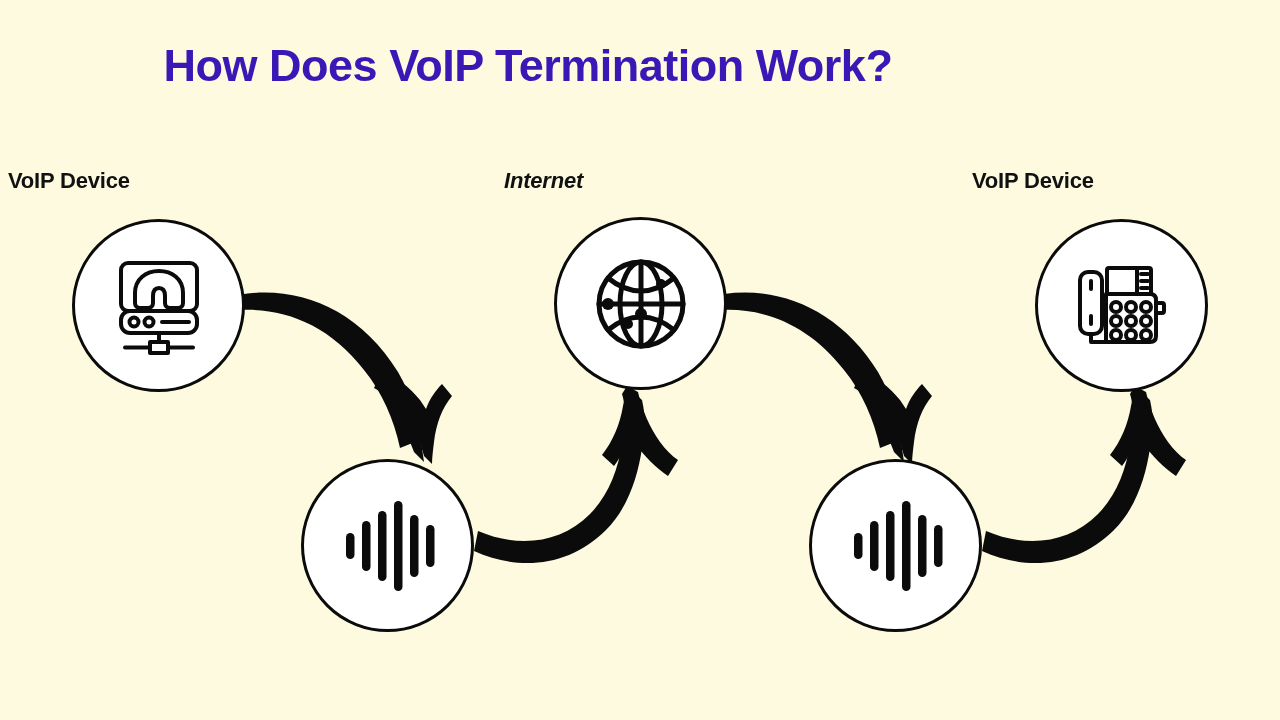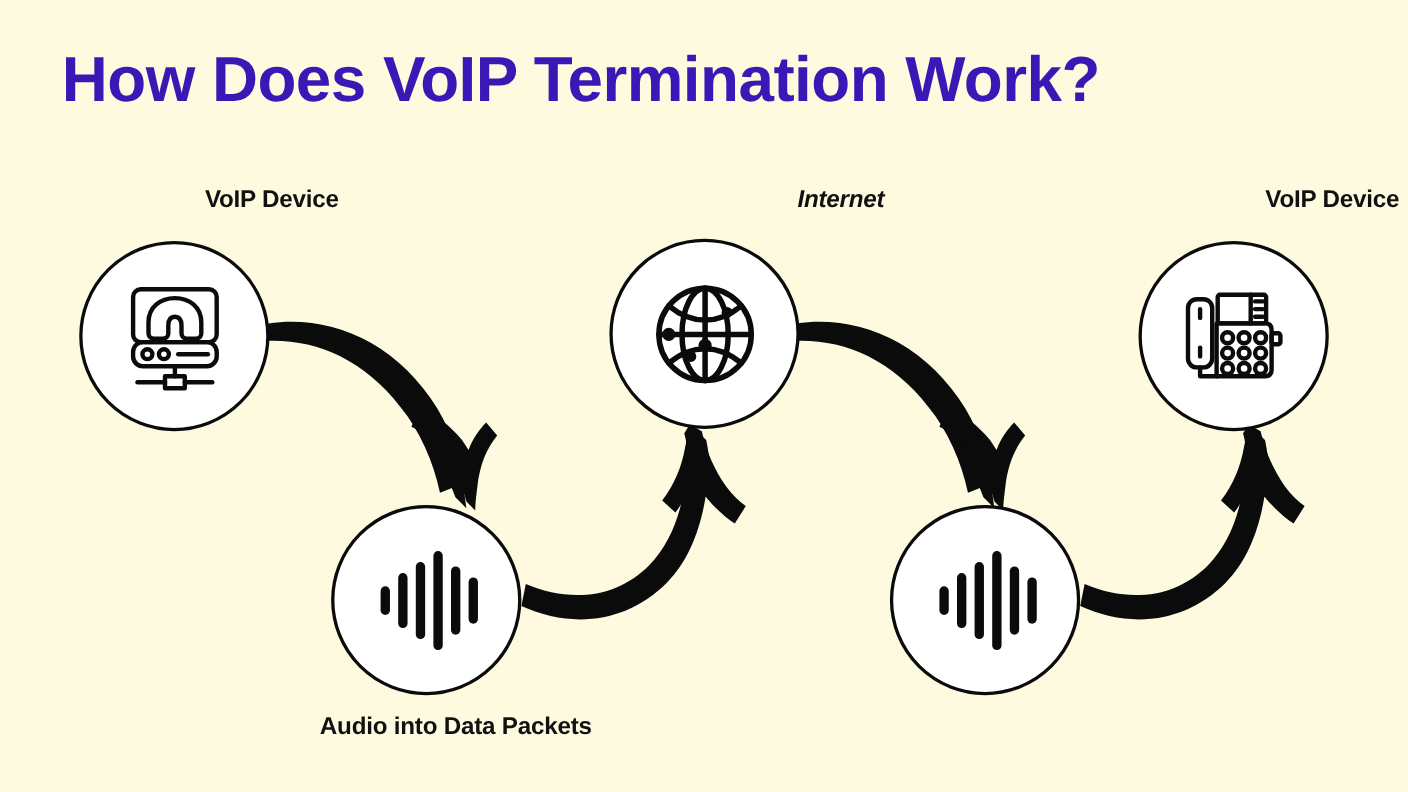--- a/index.html
+++ b/index.html
@@ -20,31 +20,31 @@
     height: 720px;
     background: #FDFAE0;
   }
   
   .title {
     position: absolute;
     left: 0;
     top: 40px;
     width: 1056px;
     text-align: center;
-    font-size: 58px;
+    font-size: 45px;
     font-weight: 700;
     letter-spacing: -0.5px;
     color: #3B18B5;
     line-height: 1.15;
     white-space: nowrap;
   }
   
   .node-label {
     position: absolute;
-    text-align: right;
+    text-align: left;
     font-size: 22px;
     font-weight: 700;
     color: #111111;
     letter-spacing: -0.2px;
     white-space: nowrap;
     line-height: 1;
   }
   .label-top-left   { left: 8px;   top: 170px; width: 300px; }
   .label-top-mid    { left: 504px; top: 170px; width: 300px; font-style: italic; }
   .label-top-right  { left: 972px; top: 170px; width: 300px; }
@@ -229,21 +229,20 @@
         <rect x="13" y="42" width="8.5" height="26" rx="4.25"></rect>
         <rect x="29" y="30" width="8.5" height="50" rx="4.25"></rect>
         <rect x="45" y="20" width="8.5" height="70" rx="4.25"></rect>
         <rect x="61" y="10" width="8.5" height="90" rx="4.25"></rect>
         <rect x="77" y="24" width="8.5" height="62" rx="4.25"></rect>
         <rect x="93" y="34" width="8.5" height="42" rx="4.25"></rect>
       </g>
     </svg>
   </div>
 
-  <div class="node-label label-bot-left">Audio into Data Packets</div>
 
   <div class="node-label label-top-mid">Internet</div>
 
   <div class="node-circle c-internet">
     <svg width="112" height="112" viewBox="0 0 112 112">
       <g fill="none" stroke="#0B0B0B" stroke-width="5" stroke-linecap="round">
         <circle cx="56" cy="56" r="42"></circle>
         <line x1="14" y1="56" x2="98" y2="56"></line>
         <line x1="56" y1="14" x2="56" y2="98"></line>
         <ellipse cx="56" cy="56" rx="21" ry="42"></ellipse>

